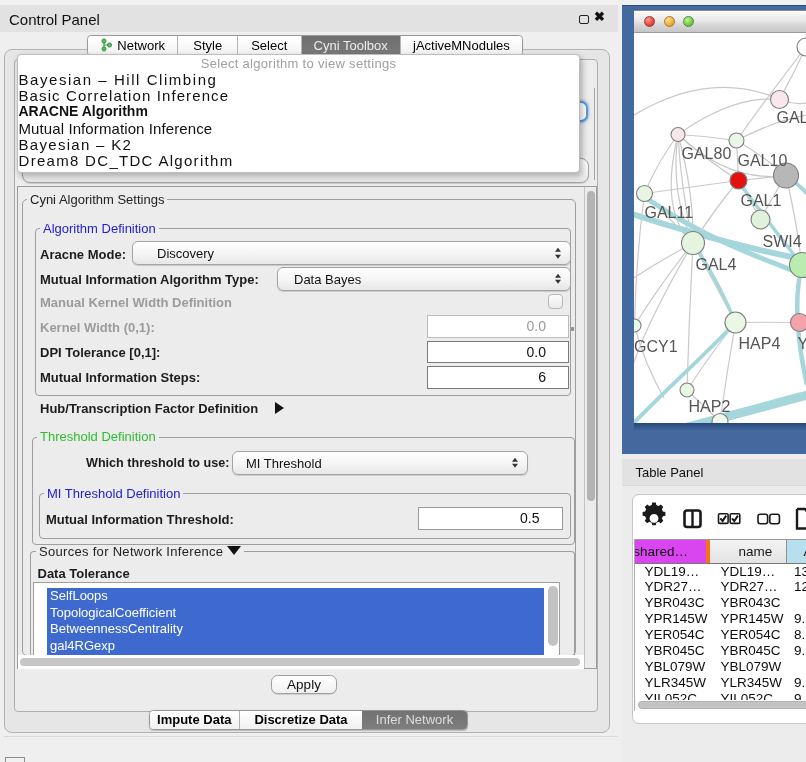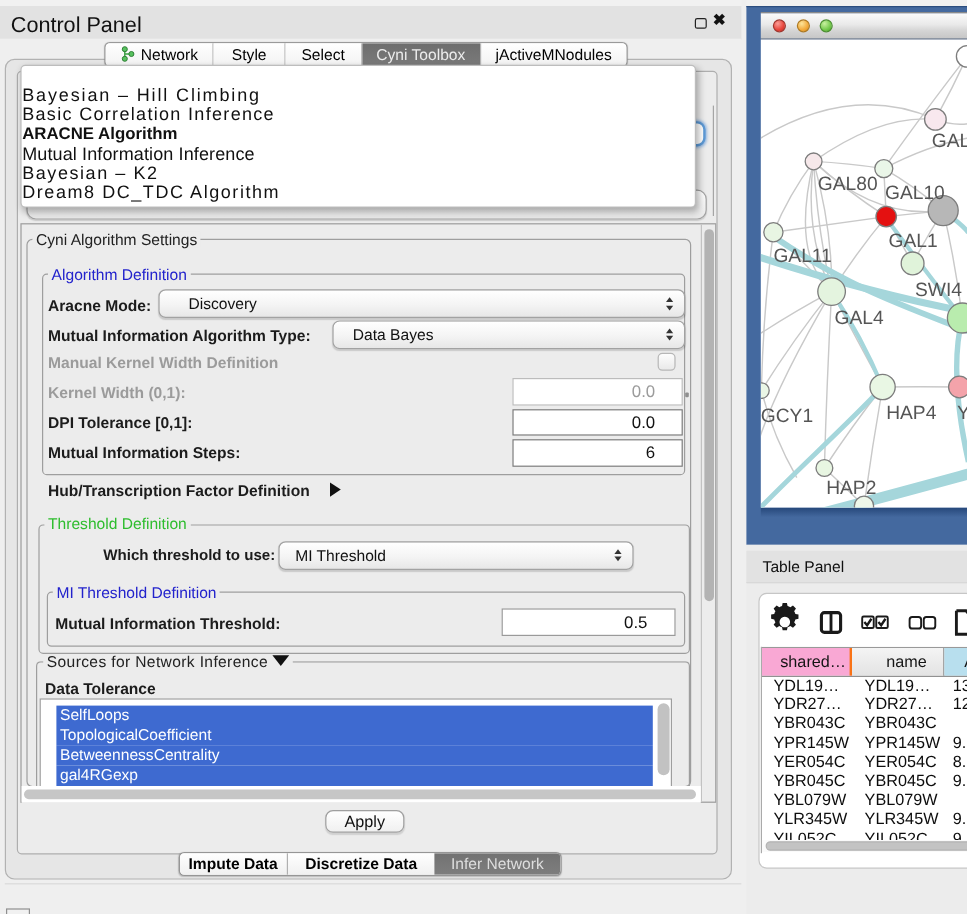--- a/index.html
+++ b/index.html
@@ -16,21 +16,21 @@
 .arr i{display:block;width:0;height:0;border-left:3.5px solid transparent;border-right:3.5px solid transparent;}
 .arr .up{border-bottom:4px solid #333;margin-bottom:2.5px;}
 .arr .dn{border-top:4px solid #333;}
 .tfield{position:absolute;background:#fff;font-size:14px;color:#111;
  display:flex;align-items:center;justify-content:flex-end;padding-right:22px;box-sizing:border-box;}
 </style></head>
 <body>
 
 <div class="abs" style="left:0;top:0;width:618px;height:5px;background:#f1f1f1;"></div>
 <div class="abs" style="left:0;top:5px;width:618px;height:27px;background:#e2e2e2;border-bottom:1px solid #d5d5d5;"></div>
-<div class="abs" style="left:9px;top:11px;font-size:18px;color:#111;">Control Panel</div>
+<div class="abs" style="left:9px;top:11px;font-size:15px;color:#111;">Control Panel</div>
 <div class="abs" style="left:579px;top:15px;width:8px;height:7px;border:1.5px solid #222;border-radius:2px;"></div>
 <div class="abs" style="left:594px;top:9px;font-size:13px;font-weight:bold;color:#111;">✖</div>
 <div class="abs" style="left:0;top:32px;width:618px;height:730px;background:#efefef;"></div>
 
 <div class="abs" style="left:3.5px;top:49px;width:604px;height:682px;background:#e6e6e6;border:1px solid #b2b2b2;border-radius:8px;"></div>
 
 <div class="abs" style="left:14px;top:59px;width:582px;height:651px;background:#ececec;border:1px solid #aeaeae;border-radius:4px;"></div>
 
 <div class="abs" style="left:87px;top:35px;width:434px;height:18.5px;display:flex;border:1px solid #9a9a9a;border-radius:4.5px;background:#fff;font-size:13px;overflow:hidden;box-shadow:0 0.5px 1px rgba(0,0,0,0.2);">
  <div style="width:90px;display:flex;align-items:center;justify-content:center;border-right:1px solid #b5b5b5;background:linear-gradient(#fff,#f2f2f2);">
@@ -136,20 +136,21 @@
  <div style="width:122px;display:flex;align-items:center;justify-content:center;background:linear-gradient(#fff,#f0f0f0);">Discretize Data</div>
  <div style="width:105px;display:flex;align-items:center;justify-content:center;background:linear-gradient(#727272,#7e7e7e);color:#dedede;font-weight:normal;">Infer Network</div>
 </div>
 
 <div class="abs" style="left:4px;top:736px;width:614px;height:1px;background:#dadada;"></div>
 <div class="abs" style="left:5px;top:757px;width:18px;height:8px;border:1.5px solid #8f8f8f;background:#f1f1f1;"></div>
 
 <div class="abs" style="left:571px;top:327px;width:2.5px;height:4px;background:#8f8f8f;border-radius:1px;"></div>
 
 <div class="abs" style="left:17px;top:54px;width:563px;height:118.5px;background:#fff;border:1px solid #bdbdbd;border-radius:4px;box-shadow:2px 3px 6px rgba(0,0,0,0.30);box-sizing:border-box;z-index:30;">
+ <div style="position:absolute;top:1px;left:0;width:100%;text-align:center;font-size:13px;color:#9f9f9f;letter-spacing:0.3px;">Select algorithm to view settings</div>
  <div style="position:absolute;top:16.5px;left:0.5px;height:16.4px;line-height:15.5px;font-size:15px;letter-spacing:1.55px;color:#111;white-space:nowrap;">Bayesian – Hill Climbing</div>
  <div style="position:absolute;top:32.9px;left:0.5px;height:16.4px;line-height:15.5px;font-size:15px;letter-spacing:1.1px;color:#111;white-space:nowrap;">Basic Correlation Inference</div>
  <div style="position:absolute;top:49.3px;left:0.5px;height:16.4px;line-height:15.5px;font-size:14px;letter-spacing:0px;color:#111;white-space:nowrap;font-weight:bold;">ARACNE Algorithm</div>
  <div style="position:absolute;top:65.7px;left:0.5px;height:16.4px;line-height:15.5px;font-size:15px;letter-spacing:0.1px;color:#111;white-space:nowrap;">Mutual Information Inference</div>
  <div style="position:absolute;top:82.1px;left:0.5px;height:16.4px;line-height:15.5px;font-size:15px;letter-spacing:1.3px;color:#111;white-space:nowrap;">Bayesian – K2</div>
  <div style="position:absolute;top:98.4px;left:0.5px;height:16.4px;line-height:15.5px;font-size:15px;letter-spacing:1.3px;color:#111;white-space:nowrap;">Dream8 DC_TDC Algorithm</div>
 </div>
 
 <div class="abs" style="left:618px;top:0;width:188px;height:762px;background:#efefef;"></div>
 <div class="abs" style="left:622px;top:0;width:184px;height:4.5px;background:#f1f1f1;"></div>
@@ -266,21 +267,21 @@
  <g fill="none" stroke="#1a1a1a" stroke-width="2">
   <path d="M 88.3,24.3 l 2.3,2.7 l 3.6,-5.4"></path>
   <path d="M 100,24.3 l 2.3,2.7 l 3.6,-5.4"></path>
  </g>
  <path d="M 165,15 h 8 l 4,4.5" fill="none" stroke="#1a1a1a" stroke-width="2.4"></path>
  <path d="M 165,15 v 19.5 h 9" fill="none" stroke="#1a1a1a" stroke-width="2.4"></path>
 </svg>
 
 <div class="abs" style="left:633.5px;top:538.5px;width:172.5px;height:172.5px;overflow:hidden;border-left:1px solid #aaa;box-sizing:border-box;background:#fff;">
  <div style="position:absolute;left:0;top:0;width:100%;height:25px;border-top:1px solid #999;border-bottom:1px solid #777;box-sizing:border-box;font-size:13.5px;color:#141414;">
-  <div style="position:absolute;left:0;top:0;width:75.5px;height:23.5px;background:#f9a8d4;border-right:2px solid #f97316;display:flex;align-items:center;justify-content:flex-end;padding-right:3px;box-sizing:border-box;">shared…</div>
+  <div style="position:absolute;left:0;top:0;width:75.5px;height:23.5px;background:#d946ef;border-right:4px solid #f97316;display:flex;align-items:center;justify-content:flex-end;padding-right:18px;box-sizing:border-box;">shared…</div>
   <div style="position:absolute;left:75.5px;top:0;width:77px;height:23.5px;background:linear-gradient(#f4f4f4,#e3e3e3);border-right:1px solid #8f8f8f;box-sizing:border-box;">
         <span style="position:absolute;left:28.5px;top:4px;">name</span>
       </div>
   <div style="position:absolute;left:152.5px;top:0;width:21px;height:23.5px;background:#b8dfee;">
         <span style="position:absolute;left:16.5px;top:4px;">Av</span>
       </div>
  </div>
  <div style="position:absolute;left:0;top:25px;font-size:13.5px;color:#0d0d0d;line-height:15.9px;">
   <div style="position:absolute;left:10px;top:0;width:140px;white-space:pre;">YDL19…
 YDR27…

